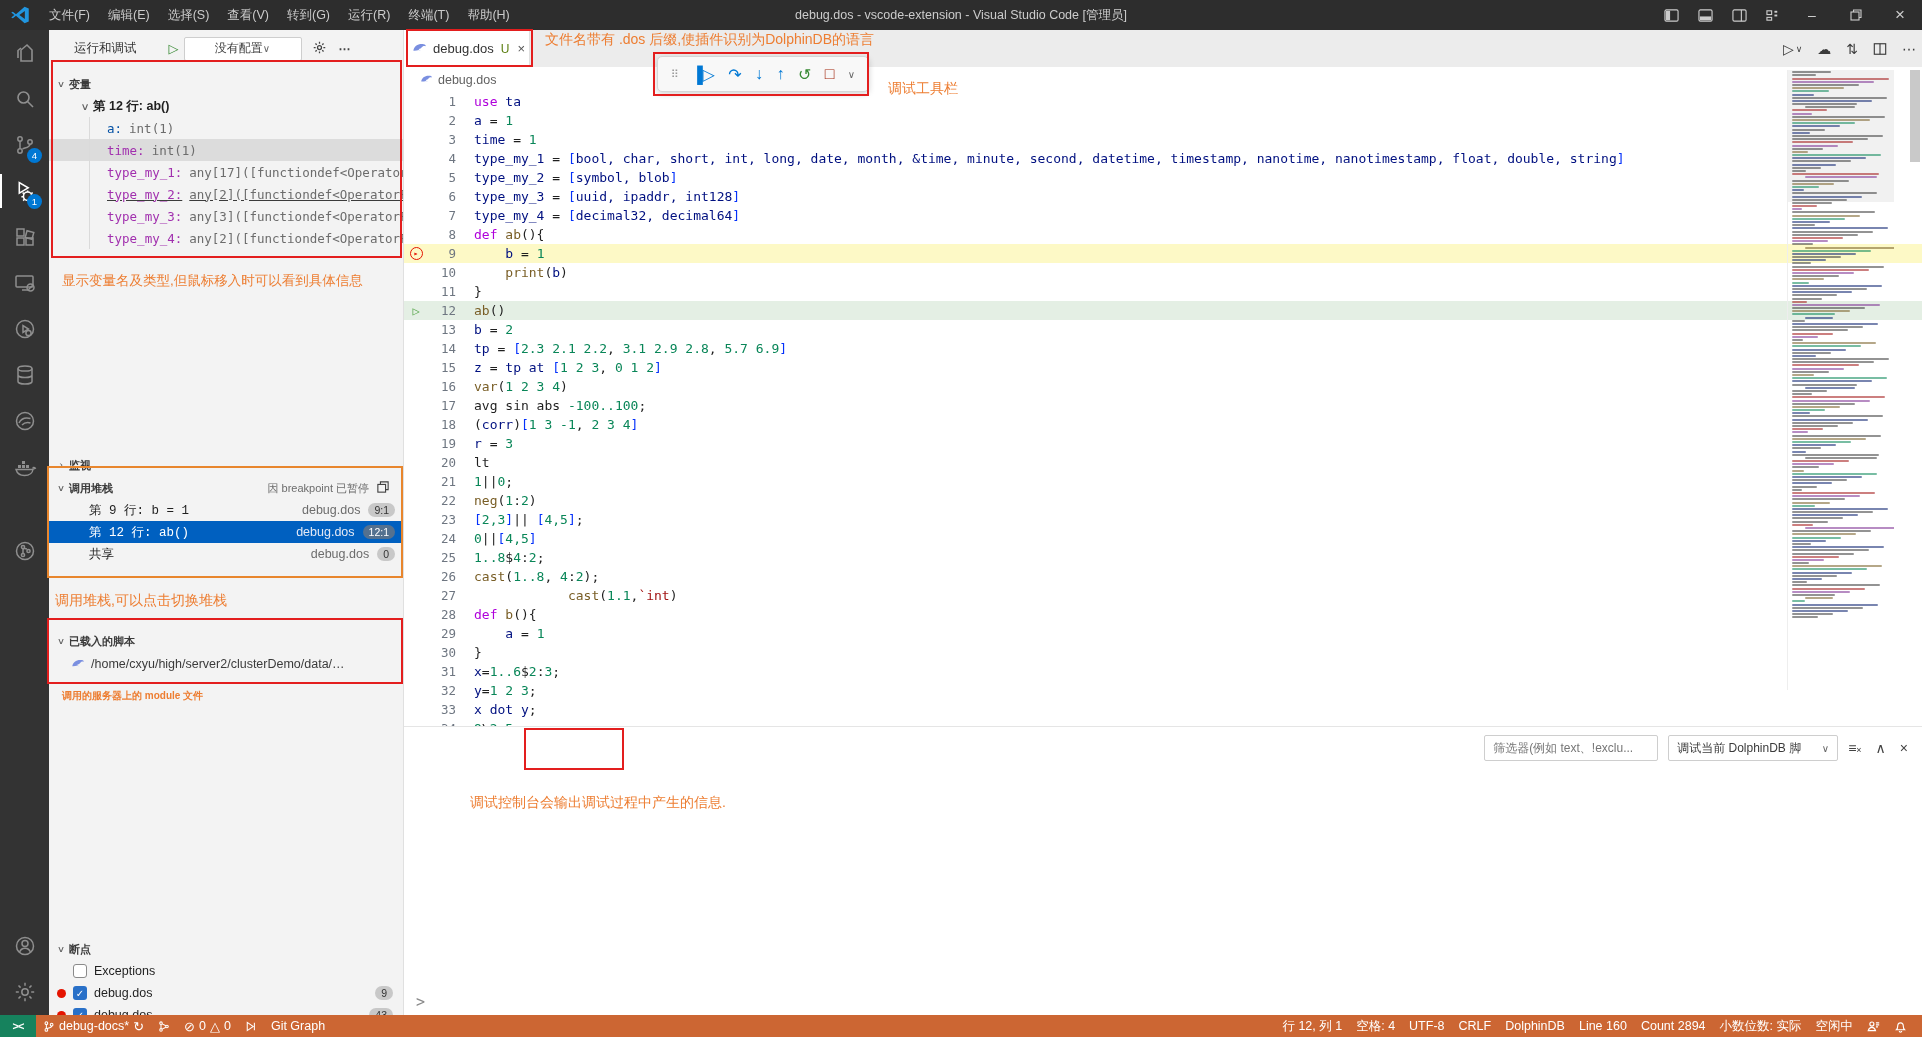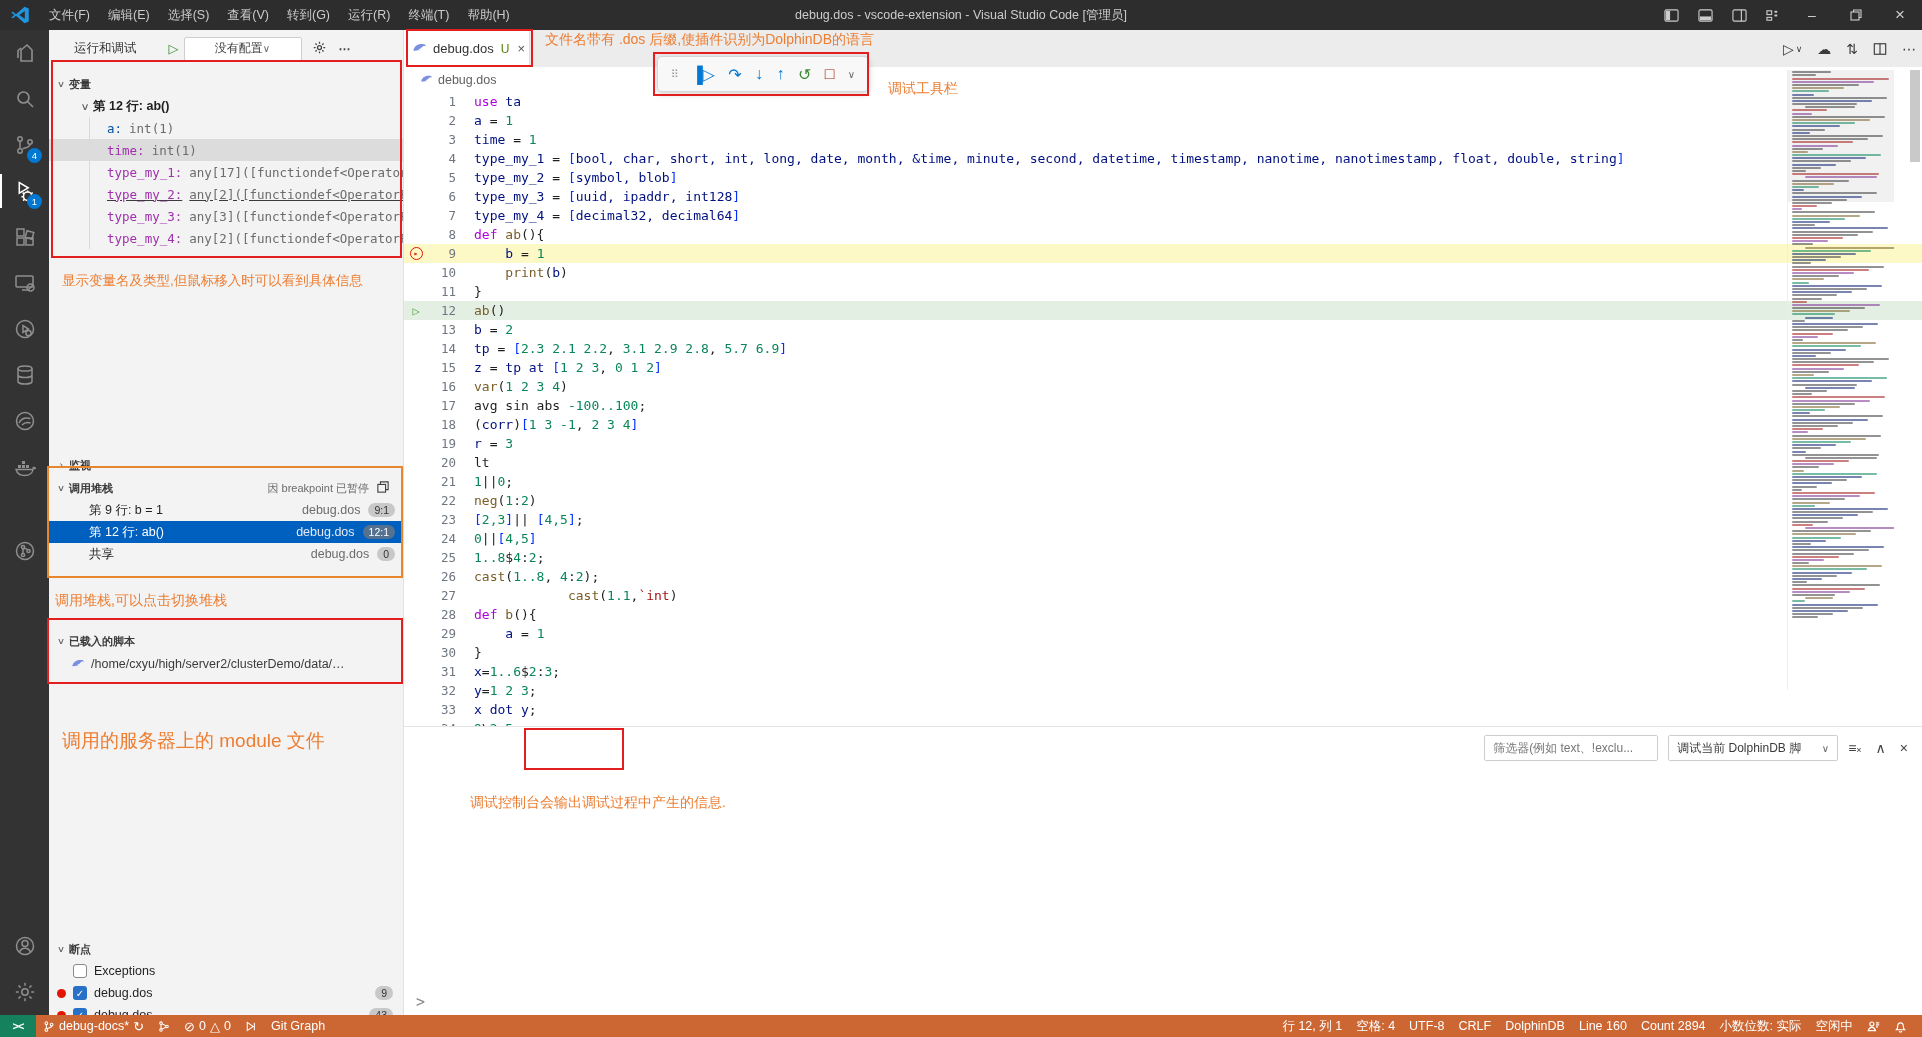--- a/index.html
+++ b/index.html
@@ -39,21 +39,21 @@
   .chev { display:inline-block; width:16px; text-align:center; font-weight:normal; color:#616161; transform:scaleY(.8); margin-left:4px; }
   .var-scope { position:absolute; left:0; width:100%; height:22px; display:flex; align-items:center; font-weight:bold; font-size:12.5px; color:#1f1f1f; }
   .var-row { position:absolute; left:0; width:100%; height:22px; display:flex; align-items:center; font-family:"DejaVu Sans Mono", monospace; font-size:12.5px; padding-left:58px; white-space:nowrap; overflow:hidden; }
   .var-row.sel { background:#dcdcdc; }
   .var-row .guide { position:absolute; left:40px; top:0; bottom:0; border-left:1px solid #dadada; }
   .vn-blue { color:#0451a5; } .vn-purple { color:#a12fae; }
   .var-val { color:#6c6c6c; margin-left:7px; }
   .cs-status { font-size:11px; color:#6c6c6c; font-weight:normal; margin-left:auto; }
   .copy-ic { margin:0 10px 0 8px; color:#424242; }
   .cs-row { position:absolute; left:0; width:100%; height:22px; display:flex; align-items:center; padding:0 8px 0 40px; font-size:12.5px; color:#1f1f1f; }
-  .cs-label { flex:1; font-family:Liberation Sans, sans-serif; font-size:12.5px; white-space:nowrap; }
+  .cs-label { flex:1; font-family:Liberation Mono, monospace; font-size:12.5px; white-space:nowrap; }
   .cs-file { color:#6c6c6c; margin-right:8px; }
   .cs-badge { background:#c8c8c8; color:#333; border-radius:9px; font-size:10.5px; padding:1px 6px; }
   .cs-row.sel { background:#0060c0; color:#ffffff; }
   .cs-row.sel .cs-file { color:#e4e9f5; }
   .cs-row.sel .cs-badge { background:#54718f; color:#fff; }
   .ls-row { position:absolute; left:0; width:100%; height:22px; display:flex; align-items:center; padding-left:22px; font-size:12.5px; color:#3b3b3b; white-space:nowrap; overflow:hidden; }
   .bp-row { position:absolute; left:0; width:100%; height:22px; display:flex; align-items:center; padding:0 10px 0 8px; font-size:12.5px; color:#1f1f1f; }
   .bp-dot { width:9px; height:9px; border-radius:50%; background:#e51400; margin-right:7px; }
   .cbox { width:14px; height:14px; border-radius:3px; margin-right:7px; display:flex; align-items:center; justify-content:center; font-size:10px; }
   .cbox.on { background:#2970c8; color:#fff; }
@@ -729,21 +729,21 @@
           </svg>
         </span>
       </div>
   </div>
 
   <div class="ann-box" style="left:51px; top:60px; width:351px; height:198px;"></div>
   <div class="ann-text" style="left:62px; top:272px; font-size:13.5px;">显示变量名及类型,但鼠标移入时可以看到具体信息</div>
   <div class="ann-box orange" style="left:47px; top:466px; width:356px; height:112px;"></div>
   <div class="ann-text" style="left:55px; top:592px;">调用堆栈,可以点击切换堆栈</div>
   <div class="ann-box" style="left:47px; top:618px; width:356px; height:66px;"></div>
-  <div class="ann-text" style="left:62px; top:728px; font-size:19px;">调用的服务器上的 module 文件</div>
+  <div class="ann-text" style="left:62px; top:689px; font-size:10px;font-weight:bold;">调用的服务器上的 module 文件</div>
   <div class="ann-box" style="left:406px; top:29px; width:127px; height:38px;"></div>
   <div class="ann-text" style="left:545px; top:31px;">文件名带有 .dos 后缀,使插件识别为DolphinDB的语言</div>
   <div class="ann-box" style="left:653px; top:52px; width:216px; height:44px;"></div>
   <div class="ann-text" style="left:888px; top:80px;">调试工具栏</div>
   <div class="ann-box" style="left:524px; top:728px; width:100px; height:42px;"></div>
   <div class="ann-text" style="left:470px; top:794px;">调试控制台会输出调试过程中产生的信息.</div>
 
 </div>
 
 </body></html>

